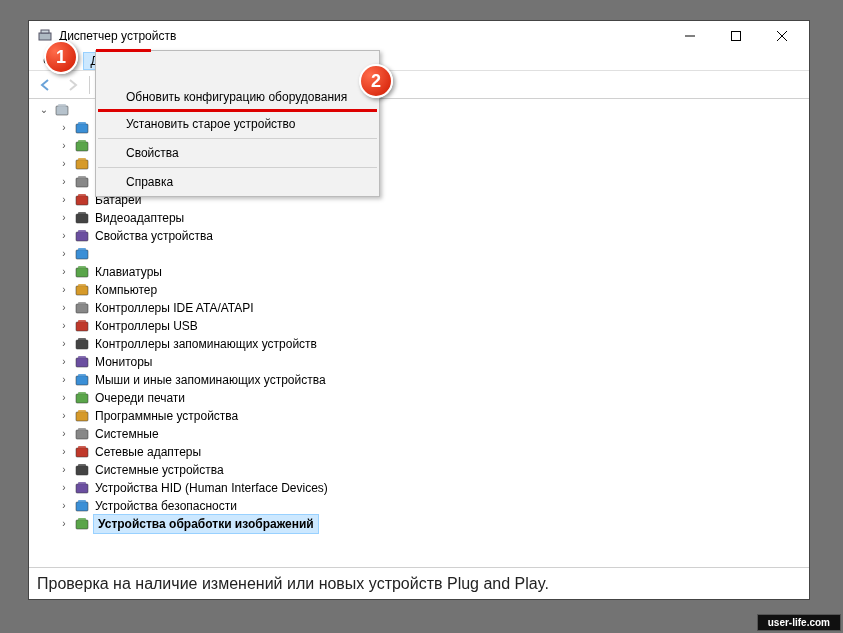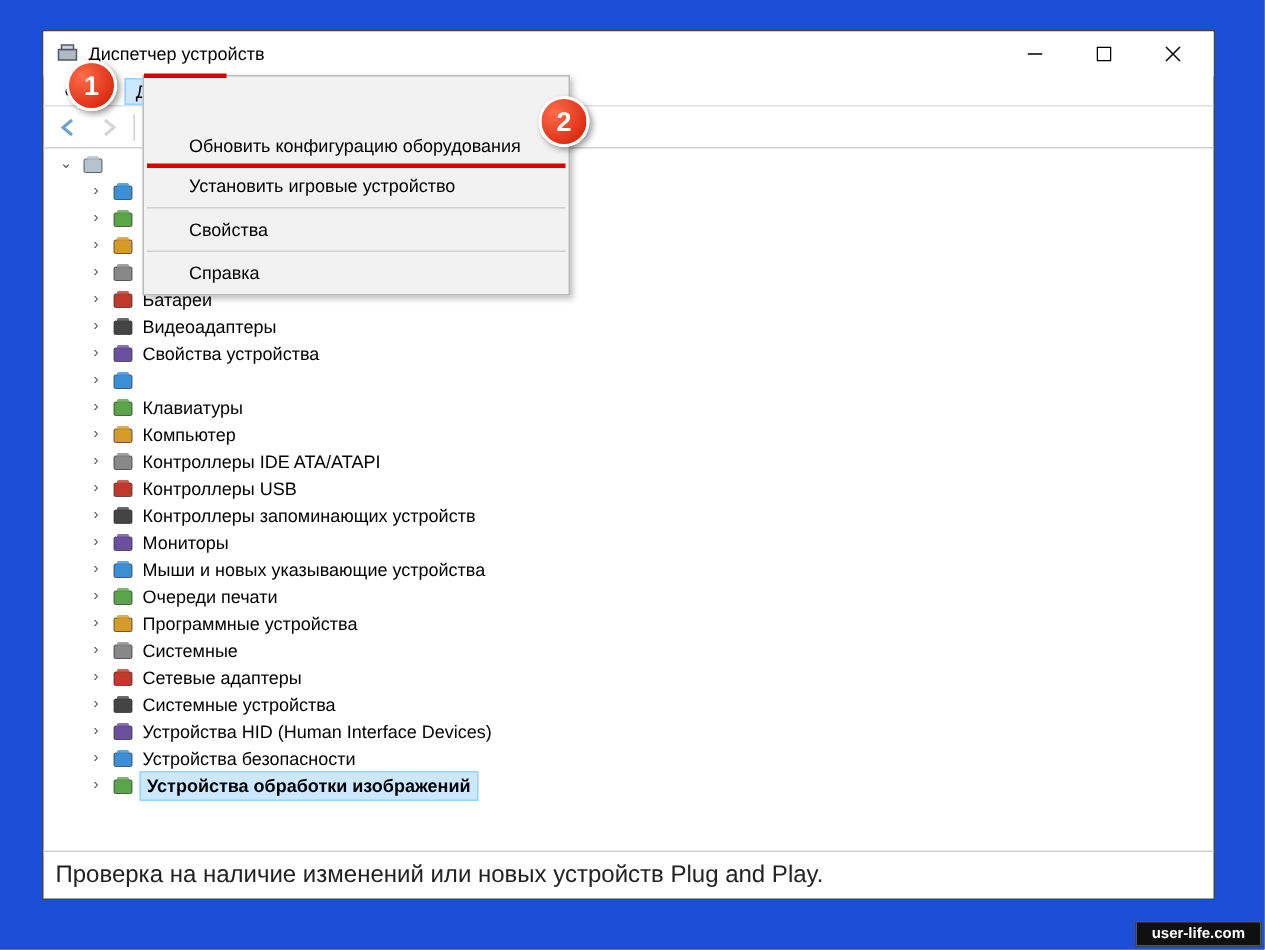--- a/index.html
+++ b/index.html
@@ -1,17 +1,17 @@
 <!DOCTYPE html>
 <html><head>
 <meta charset="utf-8">
 <style>
   * { box-sizing: border-box; margin: 0; padding: 0; }
   body { font-family: "Segoe UI", Tahoma, sans-serif; font-size: 12px; background: #000; }
-  .frame { width: 843px; height: 633px; background: #1d4ed8; position: relative; }
+  .frame { width: 843px; height: 633px; background: #737373; position: relative; }
   .window { position: absolute; top: 20px; left: 28px; width: 782px; height: 580px; background: #fff; border: 1px solid #444; display: flex; flex-direction: column; }
   .titlebar { height: 30px; display: flex; align-items: center; padding: 0 4px 0 8px; background: #fff; }
   .titlebar-icon { width: 16px; height: 16px; margin-right: 6px; }
   .titlebar-text { flex: 1; font-size: 12px; }
   .win-controls { display: flex; }
   .win-btn { width: 46px; height: 28px; display: flex; align-items: center; justify-content: center; }
   .menubar { height: 20px; display: flex; align-items: center; padding: 0 6px; gap: 2px; border-bottom: 1px solid #e0e0e0; position: relative; z-index: 5; }
   .menu-item { padding: 2px 8px; font-size: 12px; cursor: default; }
   .menu-item.highlighted { background: #cce8ff; border: 1px solid #99d1ff; padding: 1px 7px; }
   .toolbar { height: 28px; border-bottom: 1px solid #d0d0d0; display: flex; align-items: center; padding: 0 6px; gap: 4px; }
@@ -246,21 +246,21 @@
             <span class="tree-label">Мониторы</span>
           </div>
           <div class="tree-row indent1">
             <span class="expander">›</span>
             <span class="tree-icon">
               <svg width="16" height="16">
                 <rect x="2" y="4" width="12" height="9" rx="1" fill="#3b8fd6" stroke="#333" stroke-width="0.5"></rect>
                 <rect x="4" y="2" width="8" height="3" rx="1" fill="#3b8fd6" opacity="0.8"></rect>
               </svg>
             </span>
-            <span class="tree-label">Мыши и новых указывающие устройства</span>
+            <span class="tree-label">Мыши и иные запоминающих устройства</span>
           </div>
           <div class="tree-row indent1">
             <span class="expander">›</span>
             <span class="tree-icon">
               <svg width="16" height="16">
                 <rect x="2" y="4" width="12" height="9" rx="1" fill="#5aa54a" stroke="#333" stroke-width="0.5"></rect>
                 <rect x="4" y="2" width="8" height="3" rx="1" fill="#5aa54a" opacity="0.8"></rect>
               </svg>
             </span>
             <span class="tree-label">Очереди печати</span>
@@ -340,21 +340,21 @@
 
     <div class="statusbar">
       <span>Проверка на наличие изменений или новых устройств Plug and Play.</span>
     </div>
 
   </div>
 
   <div class="red-underline"></div>
   <div class="dropdown">
     <div class="dd-item marked">Обновить конфигурацию оборудования</div>
-    <div class="dd-item">Установить игровые устройство</div>
+    <div class="dd-item">Установить старое устройство</div>
     <div class="dd-sep"></div>
     <div class="dd-item">Свойства</div>
     <div class="dd-sep"></div>
     <div class="dd-item">Справка</div>
   </div>
 
   <div class="badge" style="top:40px; left:44px;">1</div>
   <div class="badge" style="top:64px; left:359px;">2</div>
 
   <div class="watermark">user-life.com</div>

